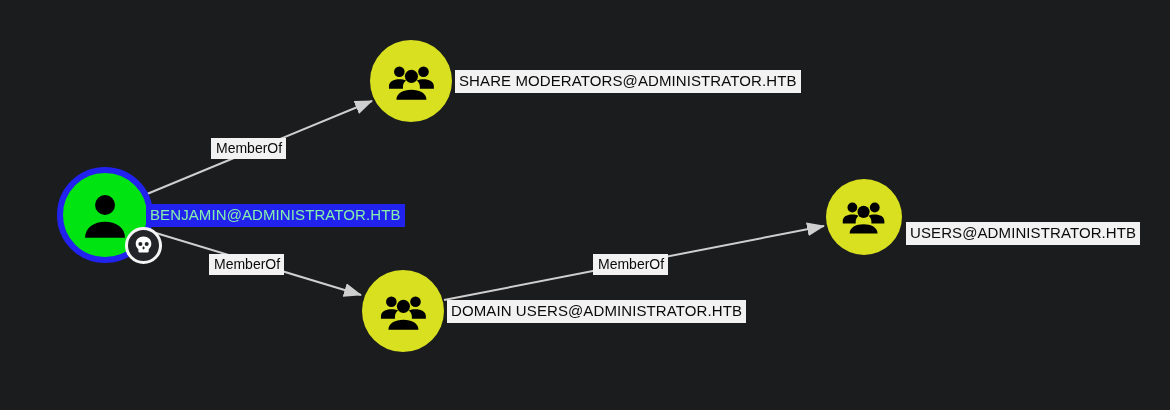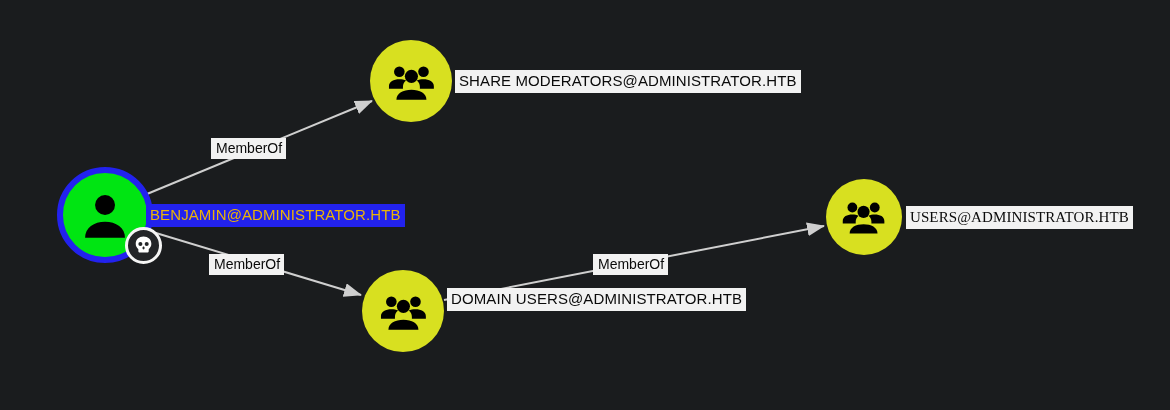--- a/index.html
+++ b/index.html
@@ -74,21 +74,21 @@
     white-space: nowrap;
     padding: 1px 4px 2px 4px;
     background: #f2f2f2;
     color: #0a0a0a;
     letter-spacing: 0.1px;
     cursor: pointer;
     text-align: right;
   }
   .node-label.selected {
     background: #2222ee;
-    color: #eab308;
+    color: #86efac;
   }
 
   
   .edge-label {
     position: absolute;
     font-size: 14px;
     line-height: 1.3;
     white-space: nowrap;
     padding: 1px 4px 2px 5px;
     background: #f2f2f2;
@@ -164,20 +164,20 @@
             <path d="M22.6 14.3c0-2.2-2.2-3.3-4.9-3.3-1.2 0-2.3.2-3.2.6 1 .8 1.5 1.8 1.5 3v.9h6.6z" fill="#000"></path>
             <circle cx="12" cy="9.6" r="3.1" fill="#000"></circle>
             <path d="M4.9 20.6c0-3.1 3.2-4.7 7.1-4.7s7.1 1.6 7.1 4.7z" fill="#000"></path>
           </svg>
         </span>
       </div>
     </div>
   <div id="labels-layer">
       <div class="node-label selected" style="left: 146px; top: 204px;">BENJAMIN@ADMINISTRATOR.HTB</div>
       <div class="node-label" style="left: 455px; top: 70px;">SHARE MODERATORS@ADMINISTRATOR.HTB</div>
-      <div class="node-label" style="left: 447px; top: 288px;">DOMAIN USERS@ADMINISTRATOR.HTB</div>
-      <div class="node-label" style="left: 906px; top: 206px; font-family: Liberation Serif, serif;">USERS@ADMINISTRATOR.HTB</div>
+      <div class="node-label" style="left: 447px; top: 300px;">DOMAIN USERS@ADMINISTRATOR.HTB</div>
+      <div class="node-label" style="left: 906px; top: 222px;">USERS@ADMINISTRATOR.HTB</div>
       <div class="edge-label" style="left: 211px; top: 138px;">MemberOf</div>
       <div class="edge-label" style="left: 209px; top: 254px;">MemberOf</div>
       <div class="edge-label" style="left: 593px; top: 254px;">MemberOf</div>
     </div>
 
 </div>
 
 </body></html>

